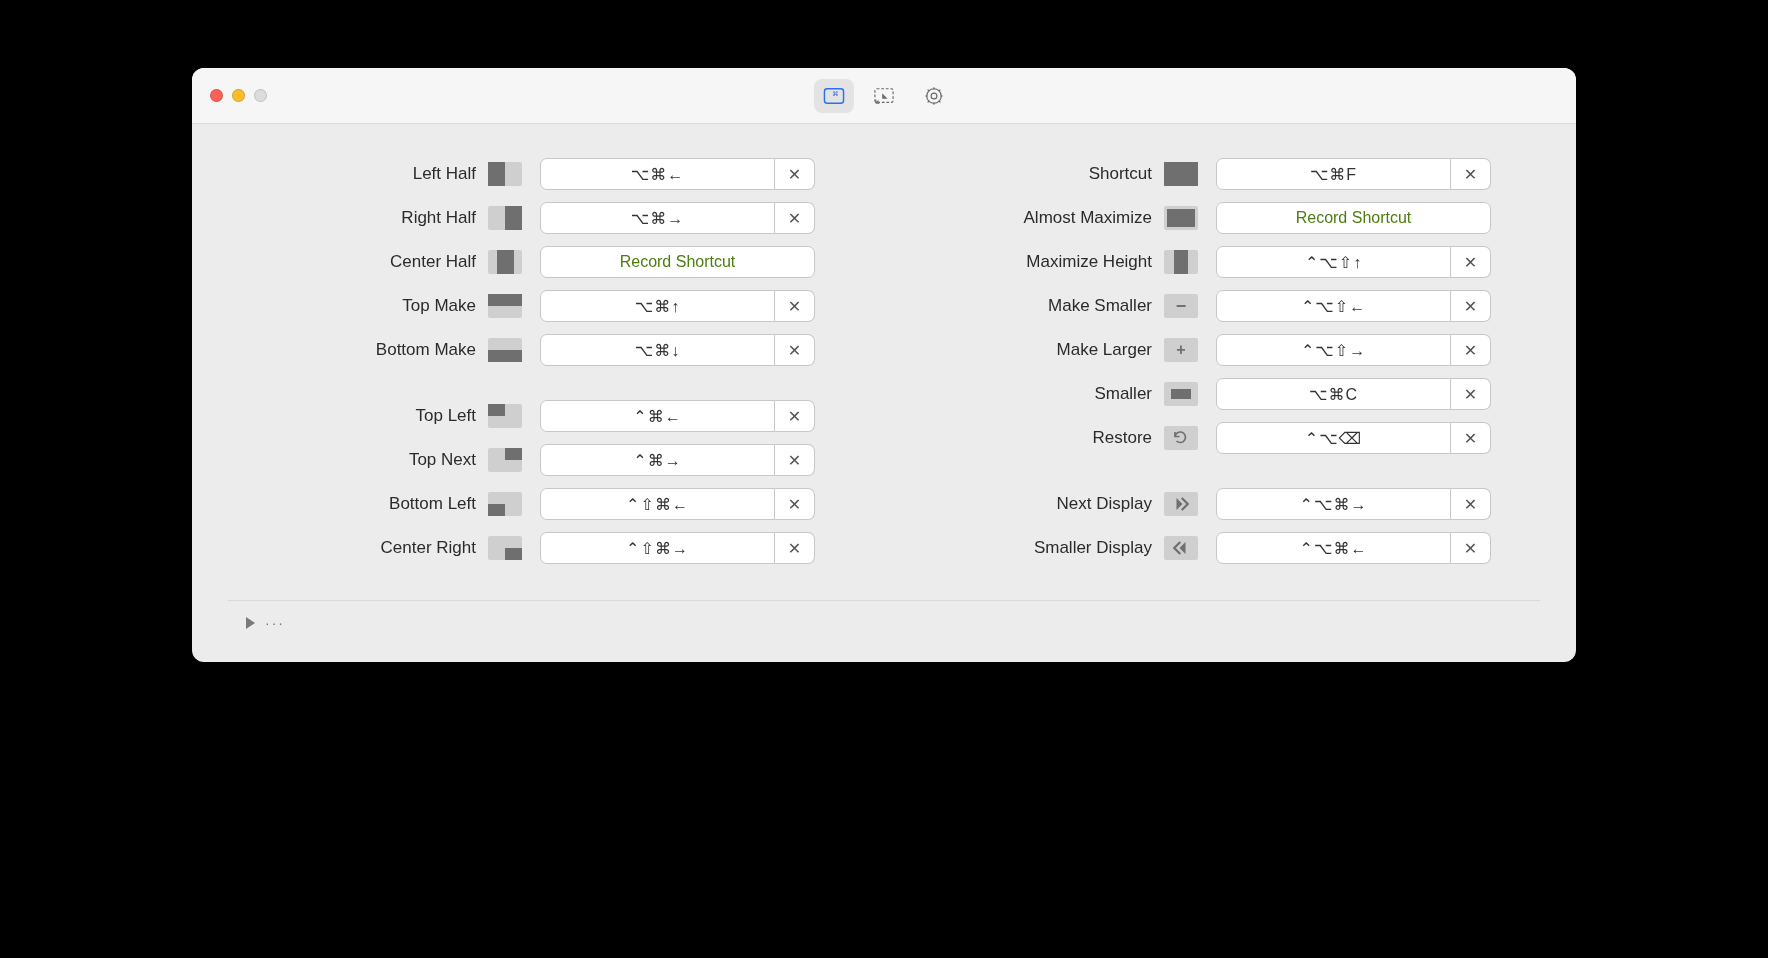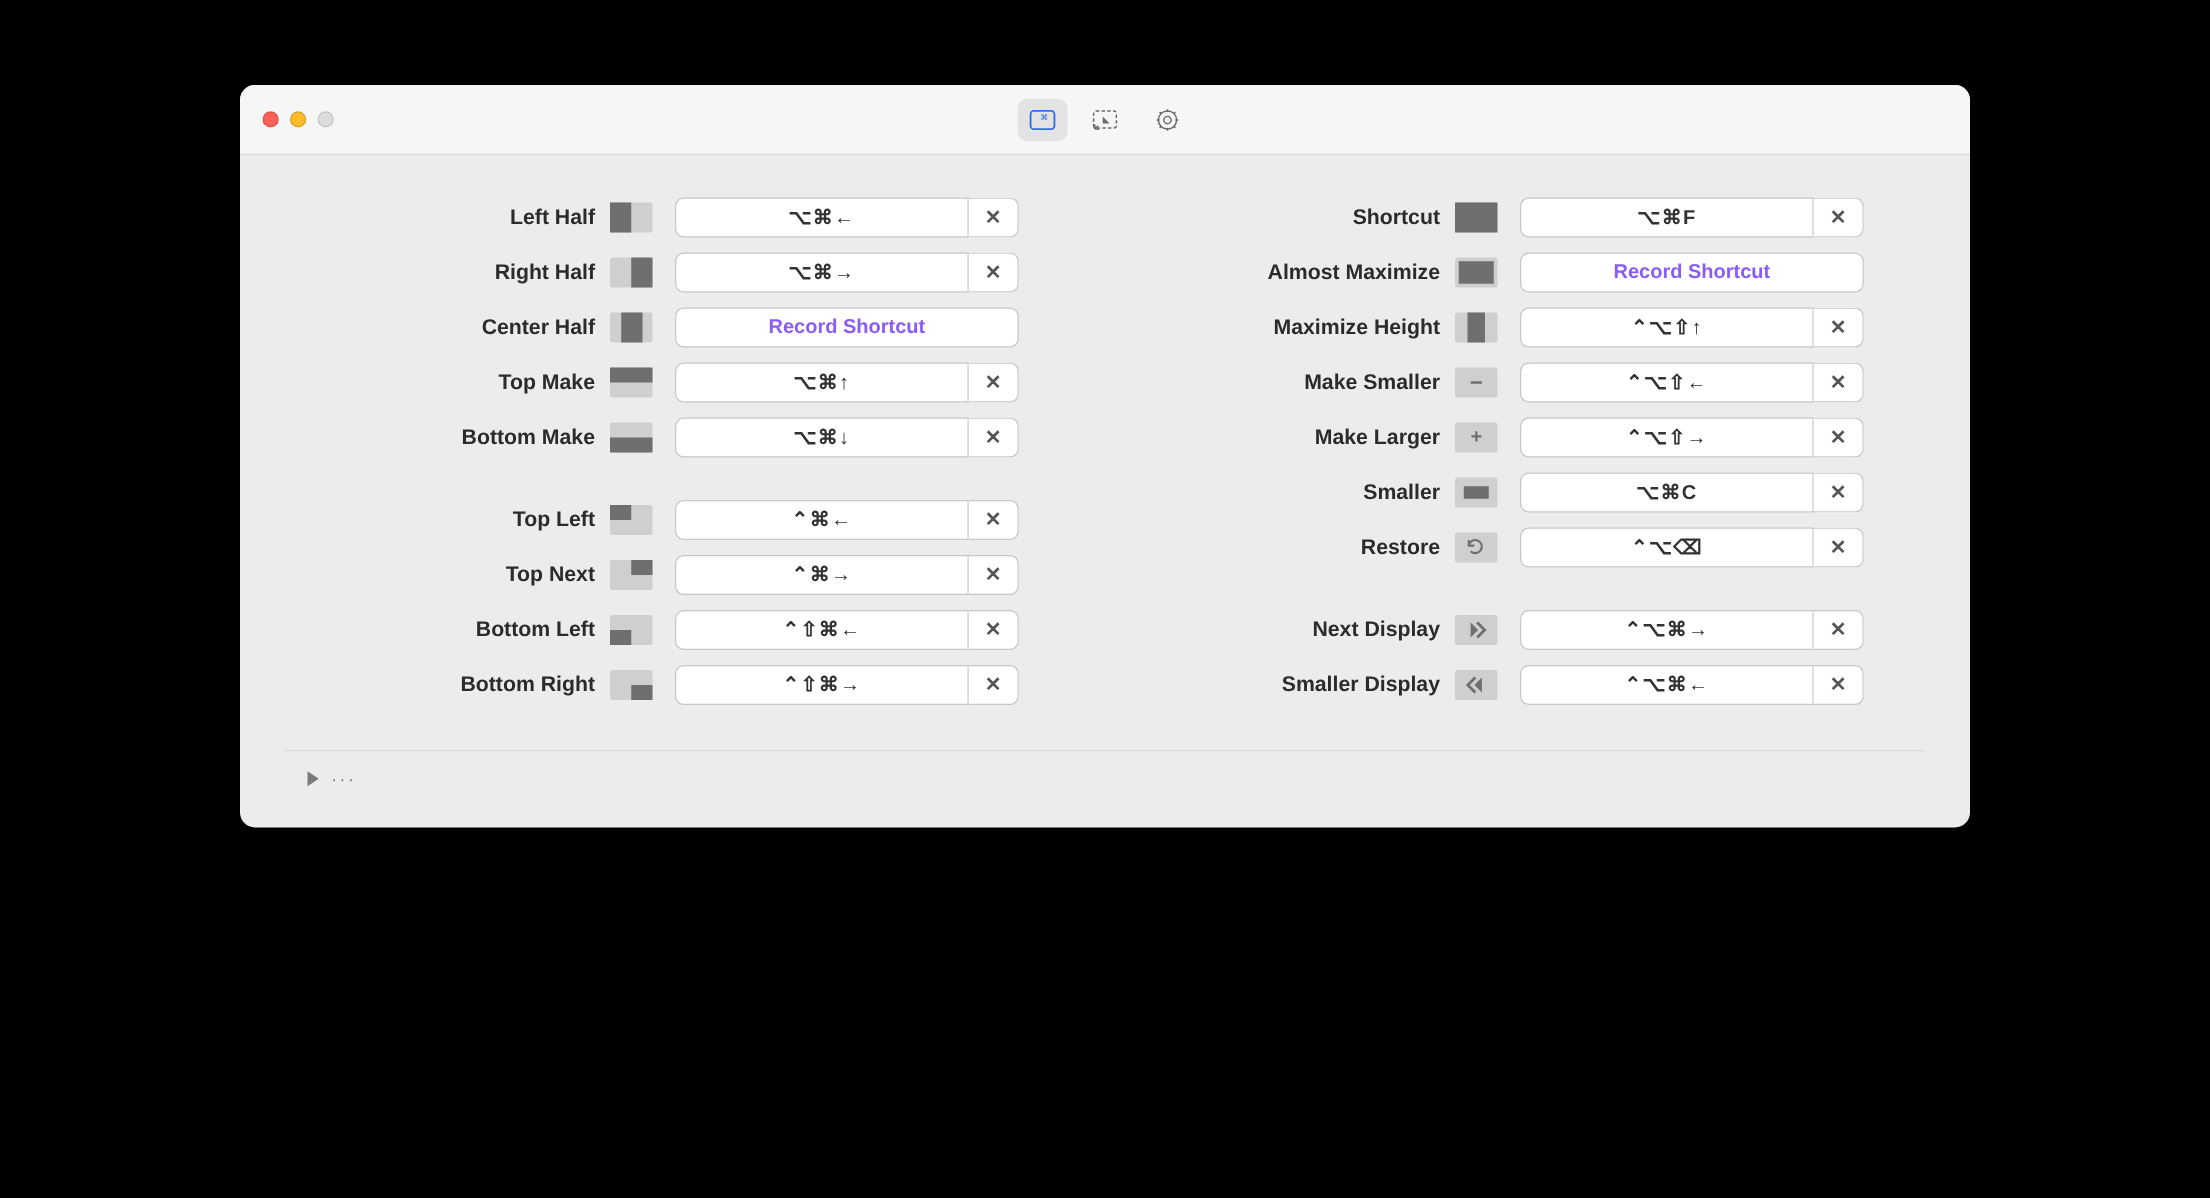--- a/index.html
+++ b/index.html
@@ -47,21 +47,21 @@
   }
   .tb-btn.active { background:#e3e3e3; }
   .tb-ic { width: 22px; height: 20px; display:block; }
 
   .content {
     padding: 28px 36px 18px 36px;
   }
   .cols {
     display:flex; gap: 40px;
   }
-  .col { flex:1;font-weight:bold; }
+  .col { flex:1; }
   .group { margin-bottom: 22px; }
   .row {
     display:flex; align-items:center; height: 44px;
   }
   .lbl {
     width: 260px; text-align: right; padding-right: 12px;
     font-size: 17px; color:#2b2b2b; white-space:nowrap;
   }
   .thumb {
     width: 34px; height: 24px; background:#cfcfcf; border-radius:2px;
@@ -92,21 +92,21 @@
   .thumb.restore svg, .thumb.next-display svg, .thumb.prev-display svg { width:18px; height:18px; }
 
   .shortcut-wrap { display:flex; align-items:center; }
   .shortcut {
     width: 235px; height: 32px;
     background:#fff; border:1px solid #c7c7c7; border-radius:7px 0 0 7px;
     display:flex; align-items:center; justify-content:center;
     font-size: 16px; letter-spacing: 1px; color:#333;
   }
   .shortcut.record {
-    border-radius:7px; color:#8b5cf6; font-size:16px; letter-spacing:0;
+    border-radius:7px; color:#4d7c0f; font-size:16px; letter-spacing:0;
     width: 275px;
   }
   .clear {
     width: 40px; height: 32px;
     background:#fff; border:1px solid #c7c7c7; border-left:none;
     border-radius:0 7px 7px 0;
     display:flex; align-items:center; justify-content:center;
     font-size:16px; color:#555; cursor:pointer;
   }
 
@@ -246,21 +246,21 @@
               <div class="lbl">Bottom Left</div>
               <span class="thumb bottom-left">
                 <span class="fill"></span>
               </span>
               <div class="shortcut-wrap">
                 <div class="shortcut">⌃⇧⌘←</div>
                 <div class="clear">✕</div>
               </div>
             </div>
             <div class="row">
-              <div class="lbl">Bottom Right</div>
+              <div class="lbl">Center Right</div>
               <span class="thumb bottom-right">
                 <span class="fill"></span>
               </span>
               <div class="shortcut-wrap">
                 <div class="shortcut">⌃⇧⌘→</div>
                 <div class="clear">✕</div>
               </div>
             </div>
           </div>
         </div>

